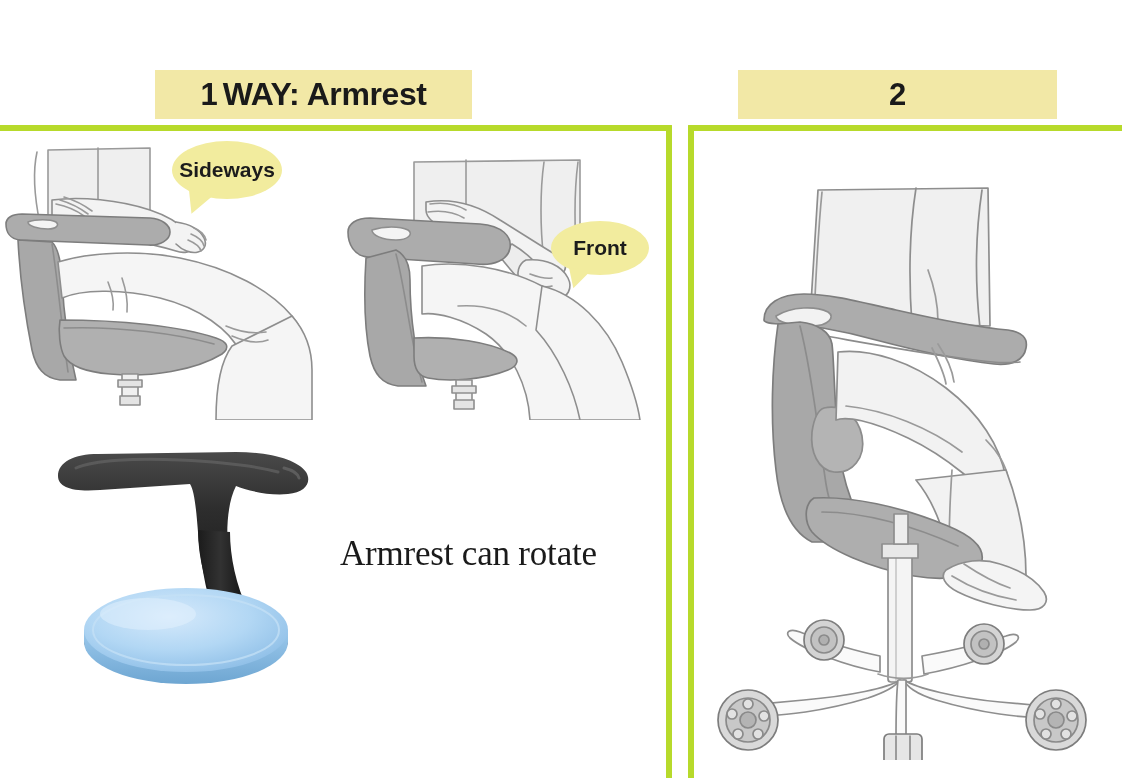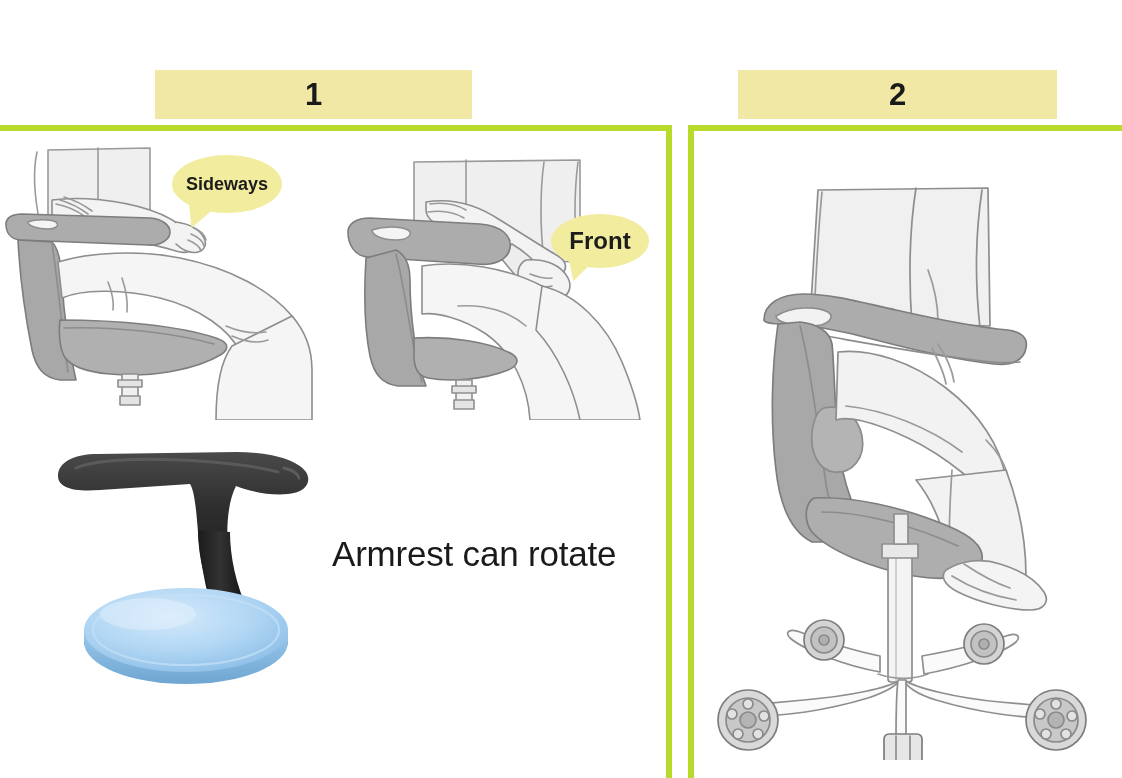--- a/index.html
+++ b/index.html
@@ -66,20 +66,21 @@
 
 <div class="stage">
 
   <div class="rule-h" style="left:-4px;top:125px;width:676px;"></div>
   <div class="rule-h" style="left:688px;top:125px;width:438px;"></div>
   <div class="rule-v" style="left:666px;top:125px;height:657px;"></div>
   <div class="rule-v" style="left:688px;top:125px;height:657px;"></div>
 
   <div class="badge" style="left:155px;top:70px;width:317px;height:49px;">
     <span class="num">1</span>
+    <span class="txt">WAY: Armrest</span>
   </div>
 
   <div class="badge" style="left:738px;top:70px;width:319px;height:49px;">
     <span class="num">2</span>
   </div>
 
   <div class="illus" style="left:0px;top:140px;width:330px;height:280px;">
     <svg width="330" height="280" viewBox="0 0 330 280" xmlns="http://www.w3.org/2000/svg">
       <g stroke="#8a8a8a" stroke-width="1.6" fill="none" stroke-linejoin="round" stroke-linecap="round">
 
@@ -124,21 +125,21 @@
                  C60 208 58 192 60 180 Z" fill="#b0b0b0" stroke="#7d7d7d"></path>
         <path d="M64 188 C120 186 178 194 214 204" stroke="#8c8c8c"></path>
 
         <rect x="122" y="234" width="16" height="28" fill="#f0f0f0" stroke="#8e8e8e"></rect>
         <rect x="118" y="240" width="24" height="7" fill="#e4e4e4" stroke="#8e8e8e"></rect>
         <rect x="120" y="256" width="20" height="9" fill="#e4e4e4" stroke="#8e8e8e"></rect>
       </g>
     </svg>
   </div>
 
-  <div class="bubble" style="left:172px;top:155px;width:110px;height:58px;font-size:18px;">
+  <div class="bubble" style="left:172px;top:141px;width:110px;height:58px;font-size:21px;">
     <span class="tail" style="left:14px;bottom:-16px;
         border-left:8px solid transparent;border-right:16px solid transparent;
         border-top:22px solid #f2ec9e;transform:rotate(14deg);"></span>
     <span class="b-text">Sideways</span>
   </div>
 
   <div class="illus" style="left:330px;top:140px;width:340px;height:280px;">
     <svg width="340" height="280" viewBox="0 0 340 280" xmlns="http://www.w3.org/2000/svg">
       <g stroke="#8a8a8a" stroke-width="1.6" fill="none" stroke-linejoin="round" stroke-linecap="round">
 
@@ -181,21 +182,21 @@
         <path d="M84 198 C120 196 160 202 182 214 C190 219 188 226 178 230
                  C154 240 118 242 98 238 C88 236 84 228 84 216 Z" fill="#b0b0b0" stroke="#7d7d7d"></path>
 
         <rect x="126" y="240" width="16" height="28" fill="#f0f0f0" stroke="#8e8e8e"></rect>
         <rect x="122" y="246" width="24" height="7" fill="#e4e4e4" stroke="#8e8e8e"></rect>
         <rect x="124" y="260" width="20" height="9" fill="#e4e4e4" stroke="#8e8e8e"></rect>
       </g>
     </svg>
   </div>
 
-  <div class="bubble" style="left:551px;top:214px;width:98px;height:54px;font-size:24px;">
+  <div class="bubble" style="left:551px;top:221px;width:98px;height:54px;font-size:21px;">
     <span class="tail" style="left:16px;bottom:-14px;
         border-left:8px solid transparent;border-right:14px solid transparent;
         border-top:20px solid #f2ec9e;transform:rotate(10deg);"></span>
     <span class="b-text">Front</span>
   </div>
 
   <div class="photo" style="left:40px;top:440px;width:290px;height:250px;">
     <svg width="290" height="250" viewBox="0 0 290 250" xmlns="http://www.w3.org/2000/svg">
       <defs>
         <linearGradient id="padGrad" x1="0" y1="0" x2="0" y2="1">
@@ -236,21 +237,21 @@
       <path d="M44 190 L44 202 A102 42 0 0 0 248 202 L248 190 Z" fill="url(#discRim)"></path>
 
       <ellipse cx="146" cy="190" rx="102" ry="42" fill="url(#discGrad)"></ellipse>
 
       <ellipse cx="146" cy="190" rx="93" ry="35" fill="none" stroke="#c4e0f6" stroke-width="2" opacity="0.75"></ellipse>
 
       <ellipse cx="108" cy="174" rx="48" ry="16" fill="#e4f1fd" opacity="0.5"></ellipse>
     </svg>
   </div>
 
-  <div class="caption" style="left:332px;top:530px;width:320px;">
+  <div class="caption" style="left:340px;top:530px;width:320px;font-family:Liberation Serif, serif;">
     <div>Armrest can rotate</div>
   </div>
 
   <div class="illus" style="left:700px;top:140px;width:420px;height:620px;">
     <svg width="420" height="620" viewBox="0 0 420 620" xmlns="http://www.w3.org/2000/svg">
       <g stroke="#8a8a8a" stroke-width="1.7" fill="none" stroke-linejoin="round" stroke-linecap="round">
 
         <path d="M118 50 L110 180 L290 186 L288 48 Z" fill="#f0f0f0" stroke="#8e8e8e"></path>
         <path d="M216 48 C210 86 208 130 212 186" stroke="#8e8e8e"></path>
         <path d="M282 50 C276 90 274 134 280 188" stroke="#8e8e8e"></path>

